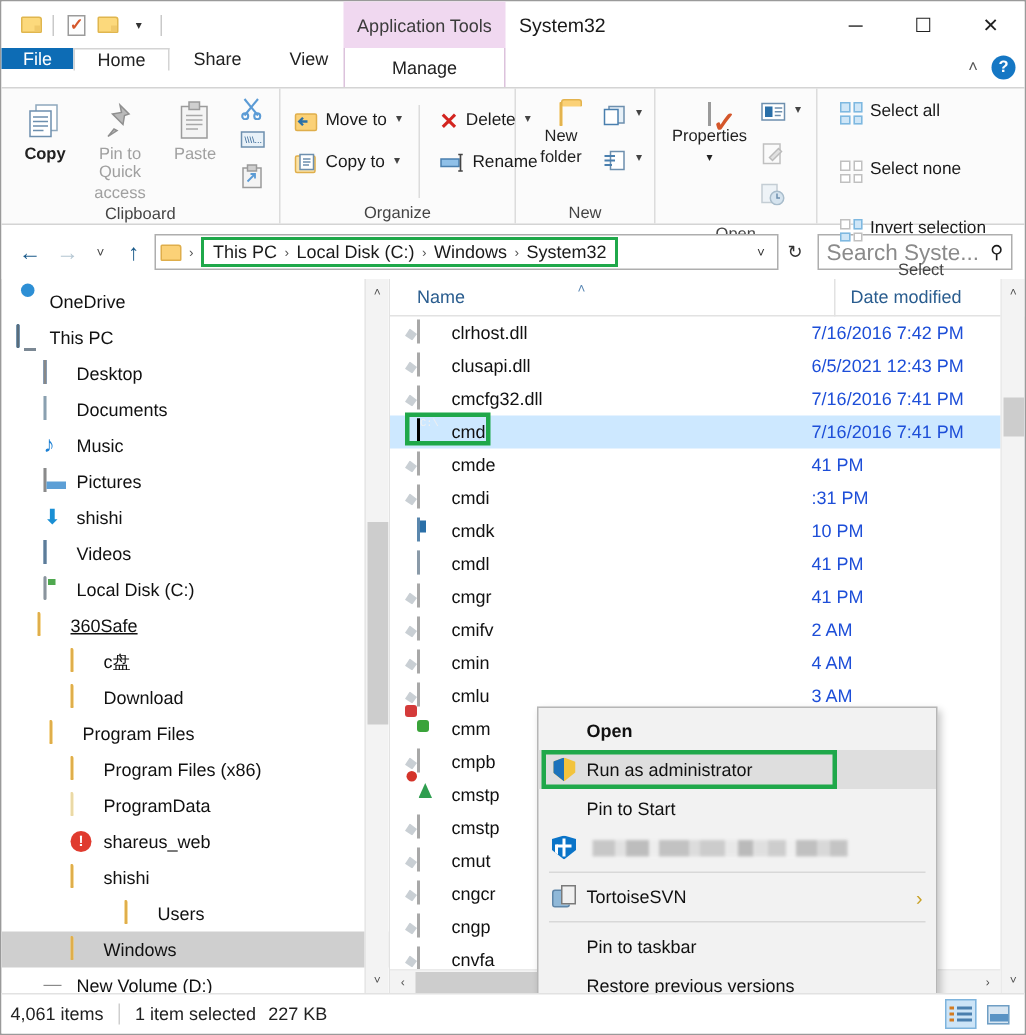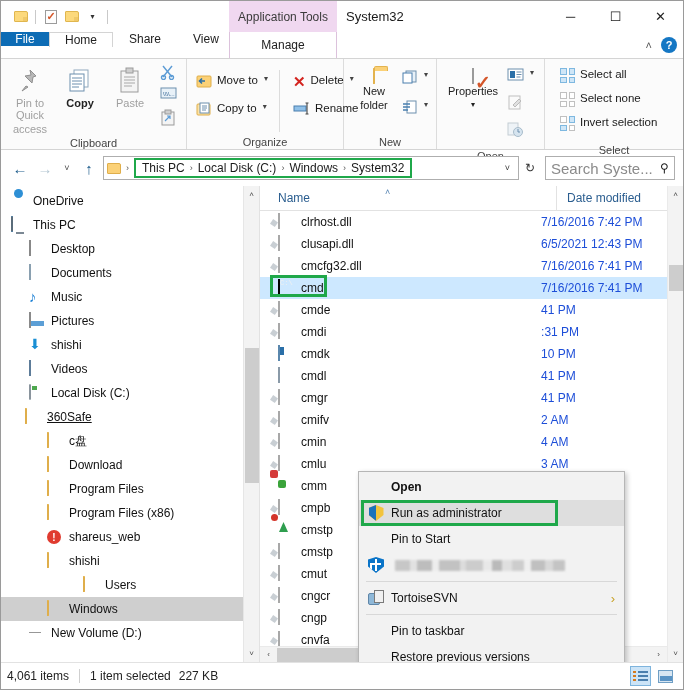--- a/index.html
+++ b/index.html
@@ -443,44 +443,44 @@
     <div class="tabstrip-right">
       <span class="chev-up">˄</span>
       <span class="help-ico">?</span>
     </div>
   </div>
 
   <div class="ribbon">
 
     <div class="rgroup" style="width:186px">
       <div class="rgroup-body">
+        <div class="bigbtn">
+          <span class="ic ic-copy">
+            <svg width="28" height="28" viewBox="0 0 28 28">
+              <rect x="8" y="3" width="14" height="17" fill="#fff" stroke="#8fa8bd"></rect>
+              <rect x="4" y="7" width="14" height="17" fill="#fff" stroke="#6d8fae"></rect>
+              <g stroke="#6d8fae" stroke-width="1">
+                  <path d="M6 11h10M6 14h10M6 17h10M6 20h7"></path>
+                </g>
+            </svg>
+          </span>
+          <span class="lbl" style="font-weight:bold">Copy</span>
+        </div>
         <div class="bigbtn dim">
           <span class="ic ic-pin">
             <svg width="26" height="28" viewBox="0 0 26 28">
                 <g fill="#b9b9b9" stroke="#8f8f8f" stroke-width="1">
               <path d="M13 3 l6 6 -3 1 -1 6 -7 -7 6 -1z"></path>
                   <path d="M9 19 l-4 5 6 -4z"></path>
                 </g>
               </svg>
           </span>
           <span class="lbl">Pin to Quick</span>
           <span class="lbl">access</span>
         </div>
-        <div class="bigbtn">
-          <span class="ic ic-copy">
-            <svg width="28" height="28" viewBox="0 0 28 28">
-              <rect x="8" y="3" width="14" height="17" fill="#fff" stroke="#8fa8bd"></rect>
-              <rect x="4" y="7" width="14" height="17" fill="#fff" stroke="#6d8fae"></rect>
-              <g stroke="#6d8fae" stroke-width="1">
-                  <path d="M6 11h10M6 14h10M6 17h10M6 20h7"></path>
-                </g>
-            </svg>
-          </span>
-          <span class="lbl" style="font-weight:bold">Copy</span>
-        </div>
         <div class="bigbtn dim">
           <span class="ic ic-paste">
             <svg width="24" height="28" viewBox="0 0 24 28">
               <rect x="3" y="4" width="17" height="21" fill="#f4f4f4" stroke="#9b9b9b"></rect>
               <rect x="8" y="1" width="7" height="5" fill="#cfcfcf" stroke="#9b9b9b"></rect>
               <g stroke="#a8a8a8" stroke-width="1">
                   <path d="M6 10h11M6 13h11M6 16h11M6 19h8"></path>
                 </g>
             </svg>
           </span>
@@ -640,21 +640,21 @@
                 </svg>
             </span>
           </div>
         </div>
       </div>
       <div class="rgroup-label">Open</div>
     </div>
 
     <div class="rgroup" style="flex:1">
       <div class="rgroup-body" style="padding-top:6px; padding-left:10px">
-        <div class="vstack3" style="gap:2px; justify-content:flex-start">
+        <div class="vstack3" style="gap:17px; justify-content:flex-start">
           <div class="smallbtn">
             <span class="ic sel-ico">
               <i class="sq"></i>
                 <i class="sq"></i>
                 <i class="sq"></i>
                 <i class="sq"></i>
             </span>
             <span>Select all</span>
           </div>
           <div class="smallbtn">
@@ -752,27 +752,31 @@
             <span>360Safe</span>
           </div>
           <div class="nitem" style="padding-left: 46px;">
             <span class="nico"><span class="fld"></span></span>
             <span>c盘</span>
           </div>
           <div class="nitem" style="padding-left: 46px;">
             <span class="nico"><span class="fld"></span></span>
             <span>Download</span>
           </div>
-          <div class="nitem" style="padding-left: 46px;">
+          <div class="nitem" style="padding-left: 32px;">
             <span class="nico"><span class="fld"></span></span>
             <span>Program Files</span>
           </div>
           <div class="nitem" style="padding-left: 46px;">
             <span class="nico"><span class="fld"></span></span>
             <span>Program Files (x86)</span>
+          </div>
+          <div class="nitem" style="padding-left: 46px;">
+            <span class="nico"><span class="fld pale"></span></span>
+            <span>ProgramData</span>
           </div>
           <div class="nitem" style="padding-left: 46px;">
             <span class="nico">
               <span class="redball">!</span>
             </span>
             <span>shareus_web</span>
           </div>
           <div class="nitem" style="padding-left: 46px;">
             <span class="nico"><span class="fld"></span></span>
             <span>shishi</span>

